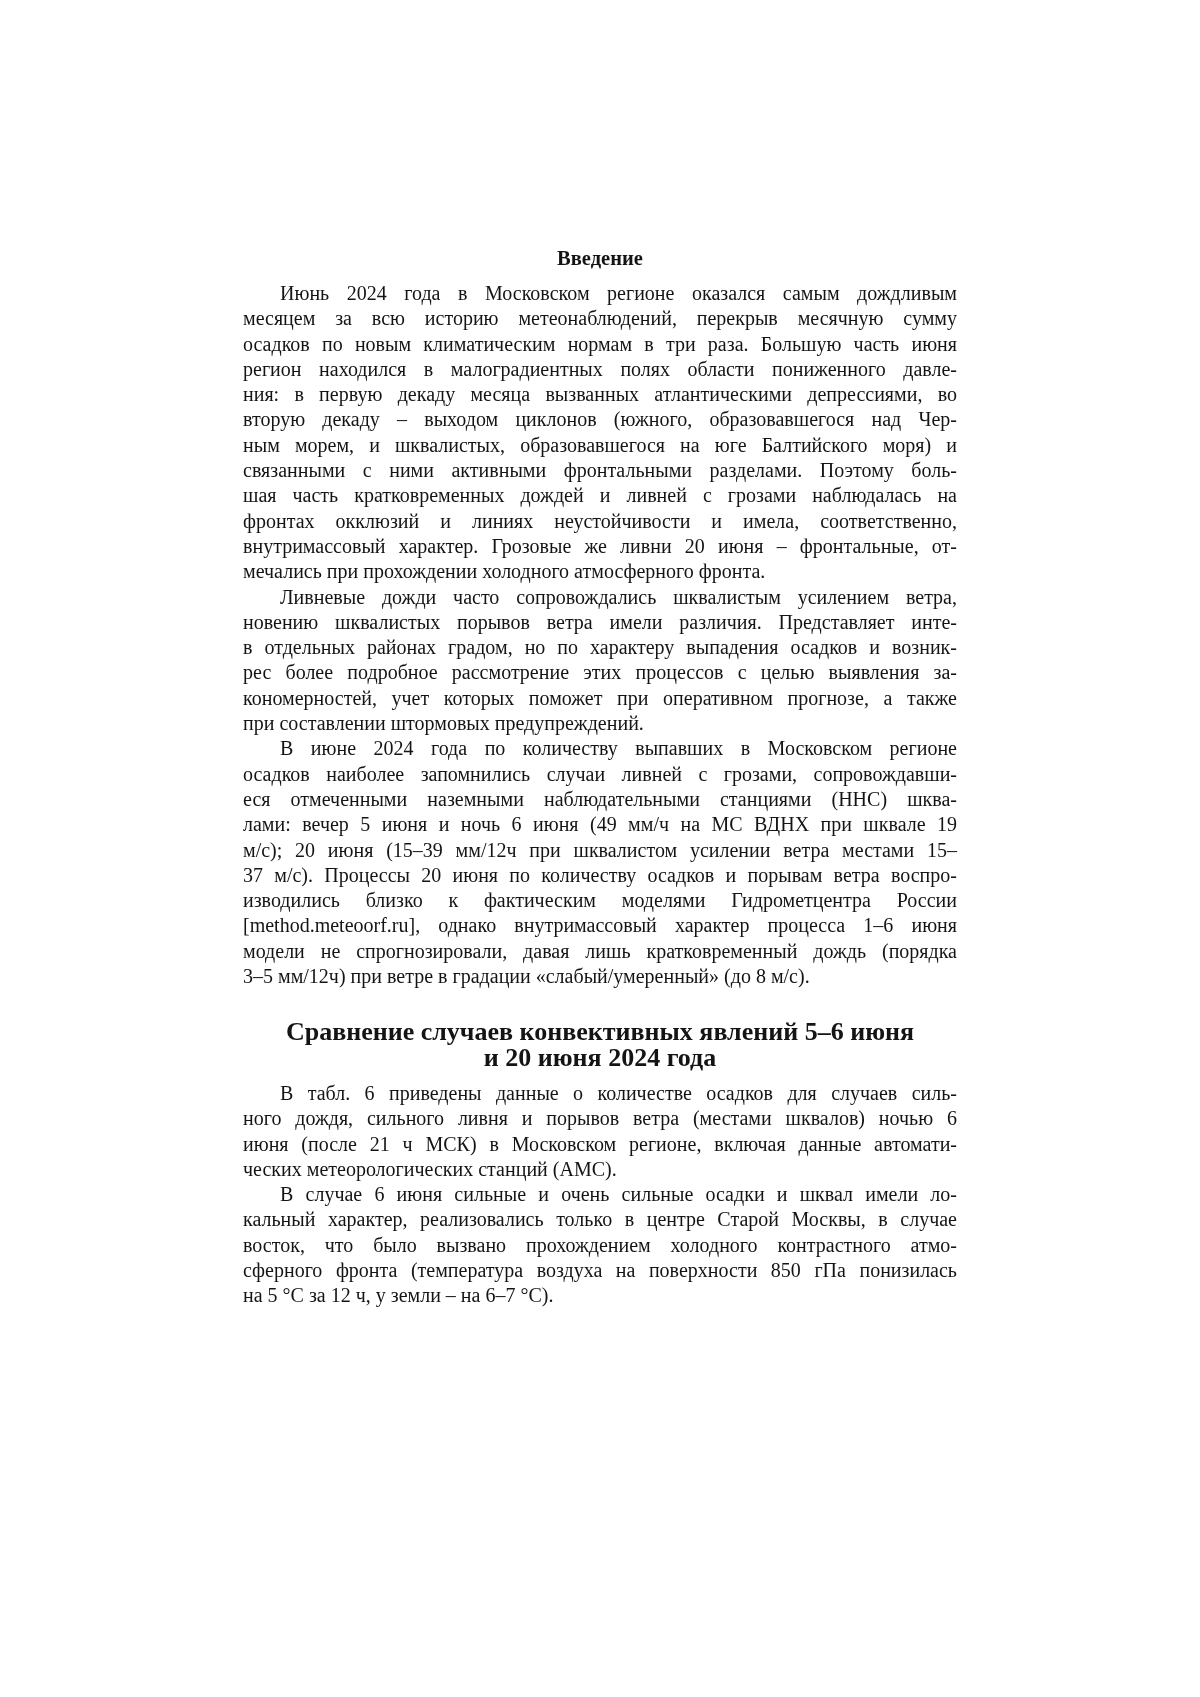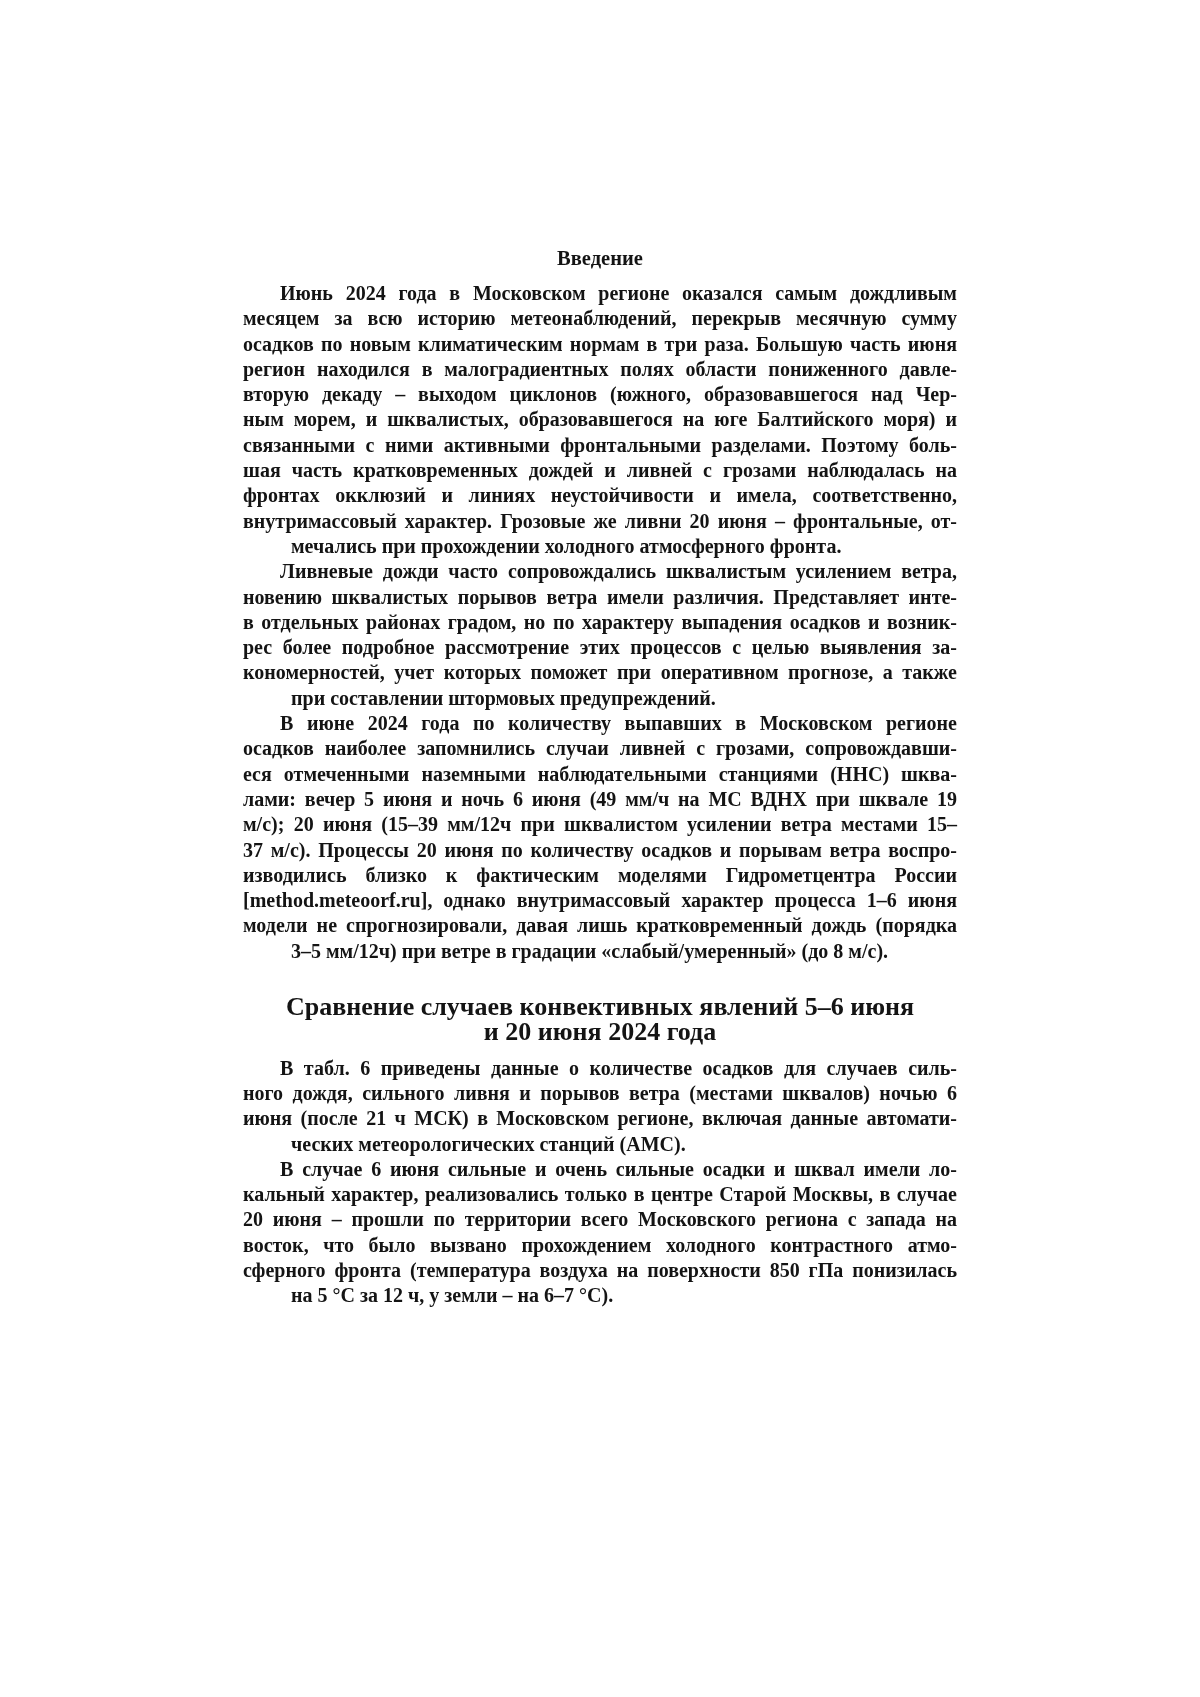--- a/index.html
+++ b/index.html
@@ -43,23 +43,22 @@
     font-weight: bold;
     font-size: 20.5px;
     line-height: 25px;
   }
   .bodyblock { margin-top: 10px; font-size: 20px; line-height: 25.3px; }
   .bodyblock2 { font-size: 20px; line-height: 25.3px; }
   .para { margin: 0; }
   .ln {
     text-align: justify;
     text-align-last: justify;
-    font-weight: bold;
   }
-  .ln.end { text-align-last: left; margin-left: 48px; }
+  .ln.end { text-align-last: left; }
   .ln.indent { padding-left: 37px; }
   .h2 {
     margin-top: 30px;
     margin-bottom: 11px;
     text-align: center;
     font-weight: bold;
     font-size: 26px;
     line-height: 25.3px;
   }
 </style>
@@ -70,20 +69,21 @@
 
 
   <div class="h1">Введение</div>
 
   <div class="bodyblock">
     <div class="para">
         <div class="ln indent">Июнь 2024 года в Московском регионе оказался самым дождливым</div>
         <div class="ln">месяцем за всю историю метеонаблюдений, перекрыв месячную сумму</div>
         <div class="ln">осадков по новым климатическим нормам в три раза. Большую часть июня</div>
         <div class="ln">регион находился в малоградиентных полях области пониженного давле-</div>
+        <div class="ln">ния: в первую декаду месяца вызванных атлантическими депрессиями, во</div>
         <div class="ln">вторую декаду – выходом циклонов (южного, образовавшегося над Чер-</div>
         <div class="ln">ным морем, и шквалистых, образовавшегося на юге Балтийского моря) и</div>
         <div class="ln">связанными с ними активными фронтальными разделами. Поэтому боль-</div>
         <div class="ln">шая часть кратковременных дождей и ливней с грозами наблюдалась на</div>
         <div class="ln">фронтах окклюзий и линиях неустойчивости и имела, соответственно,</div>
         <div class="ln">внутримассовый характер. Грозовые же ливни 20 июня – фронтальные, от-</div>
         <div class="ln end">мечались при прохождении холодного атмосферного фронта.</div>
       </div>
     <div class="para">
         <div class="ln indent">Ливневые дожди часто сопровождались шквалистым усилением ветра,</div>
@@ -115,20 +115,19 @@
   <div class="bodyblock2">
     <div class="para">
         <div class="ln indent">В табл. 6 приведены данные о количестве осадков для случаев силь-</div>
         <div class="ln">ного дождя, сильного ливня и порывов ветра (местами шквалов) ночью 6</div>
         <div class="ln">июня (после 21 ч МСК) в Московском регионе, включая данные автомати-</div>
         <div class="ln end">ческих метеорологических станций (АМС).</div>
       </div>
     <div class="para">
         <div class="ln indent">В случае 6 июня сильные и очень сильные осадки и шквал имели ло-</div>
         <div class="ln">кальный характер, реализовались только в центре Старой Москвы, в случае</div>
-        <div class="ln">20 июня – прошли по территории всего Московского региона с запада на</div>
         <div class="ln">восток, что было вызвано прохождением холодного контрастного атмо-</div>
         <div class="ln">сферного фронта (температура воздуха на поверхности 850 гПа понизилась</div>
         <div class="ln end">на 5 °С за 12 ч, у земли – на 6–7 °С).</div>
       </div>
   </div>
 
 </div>
 
 </body></html>

